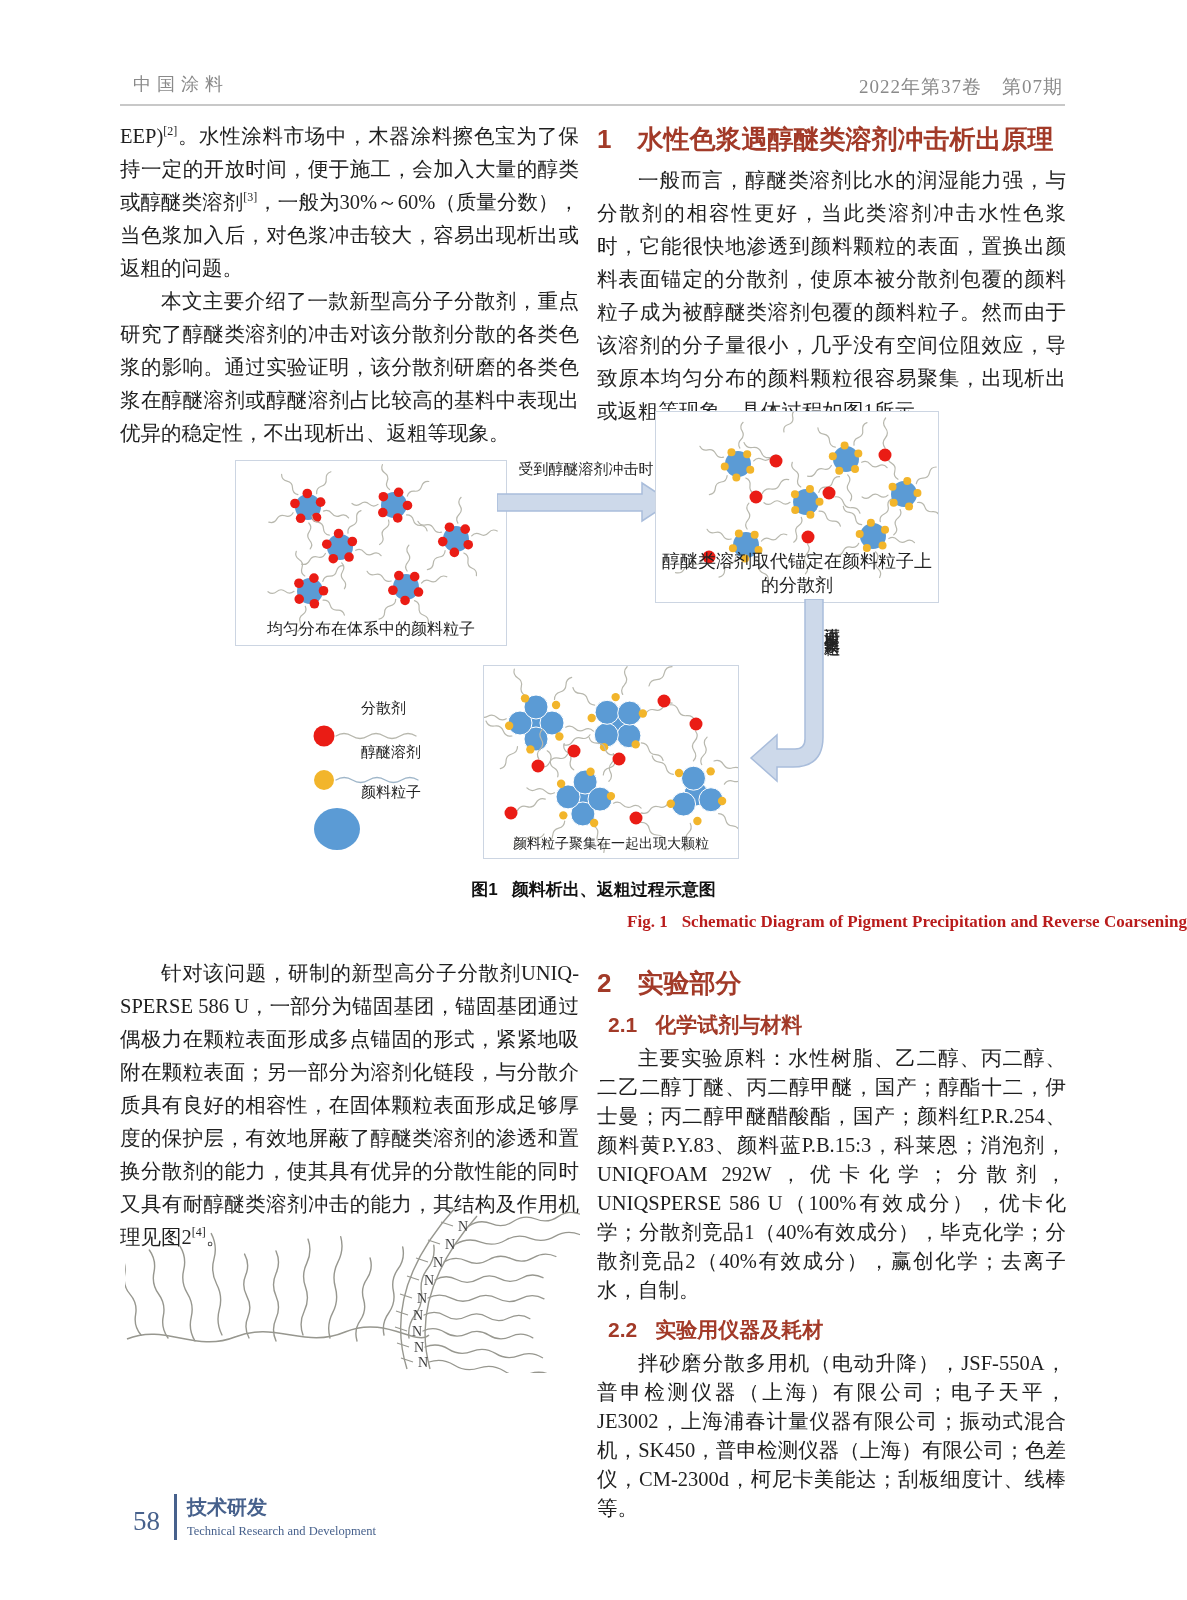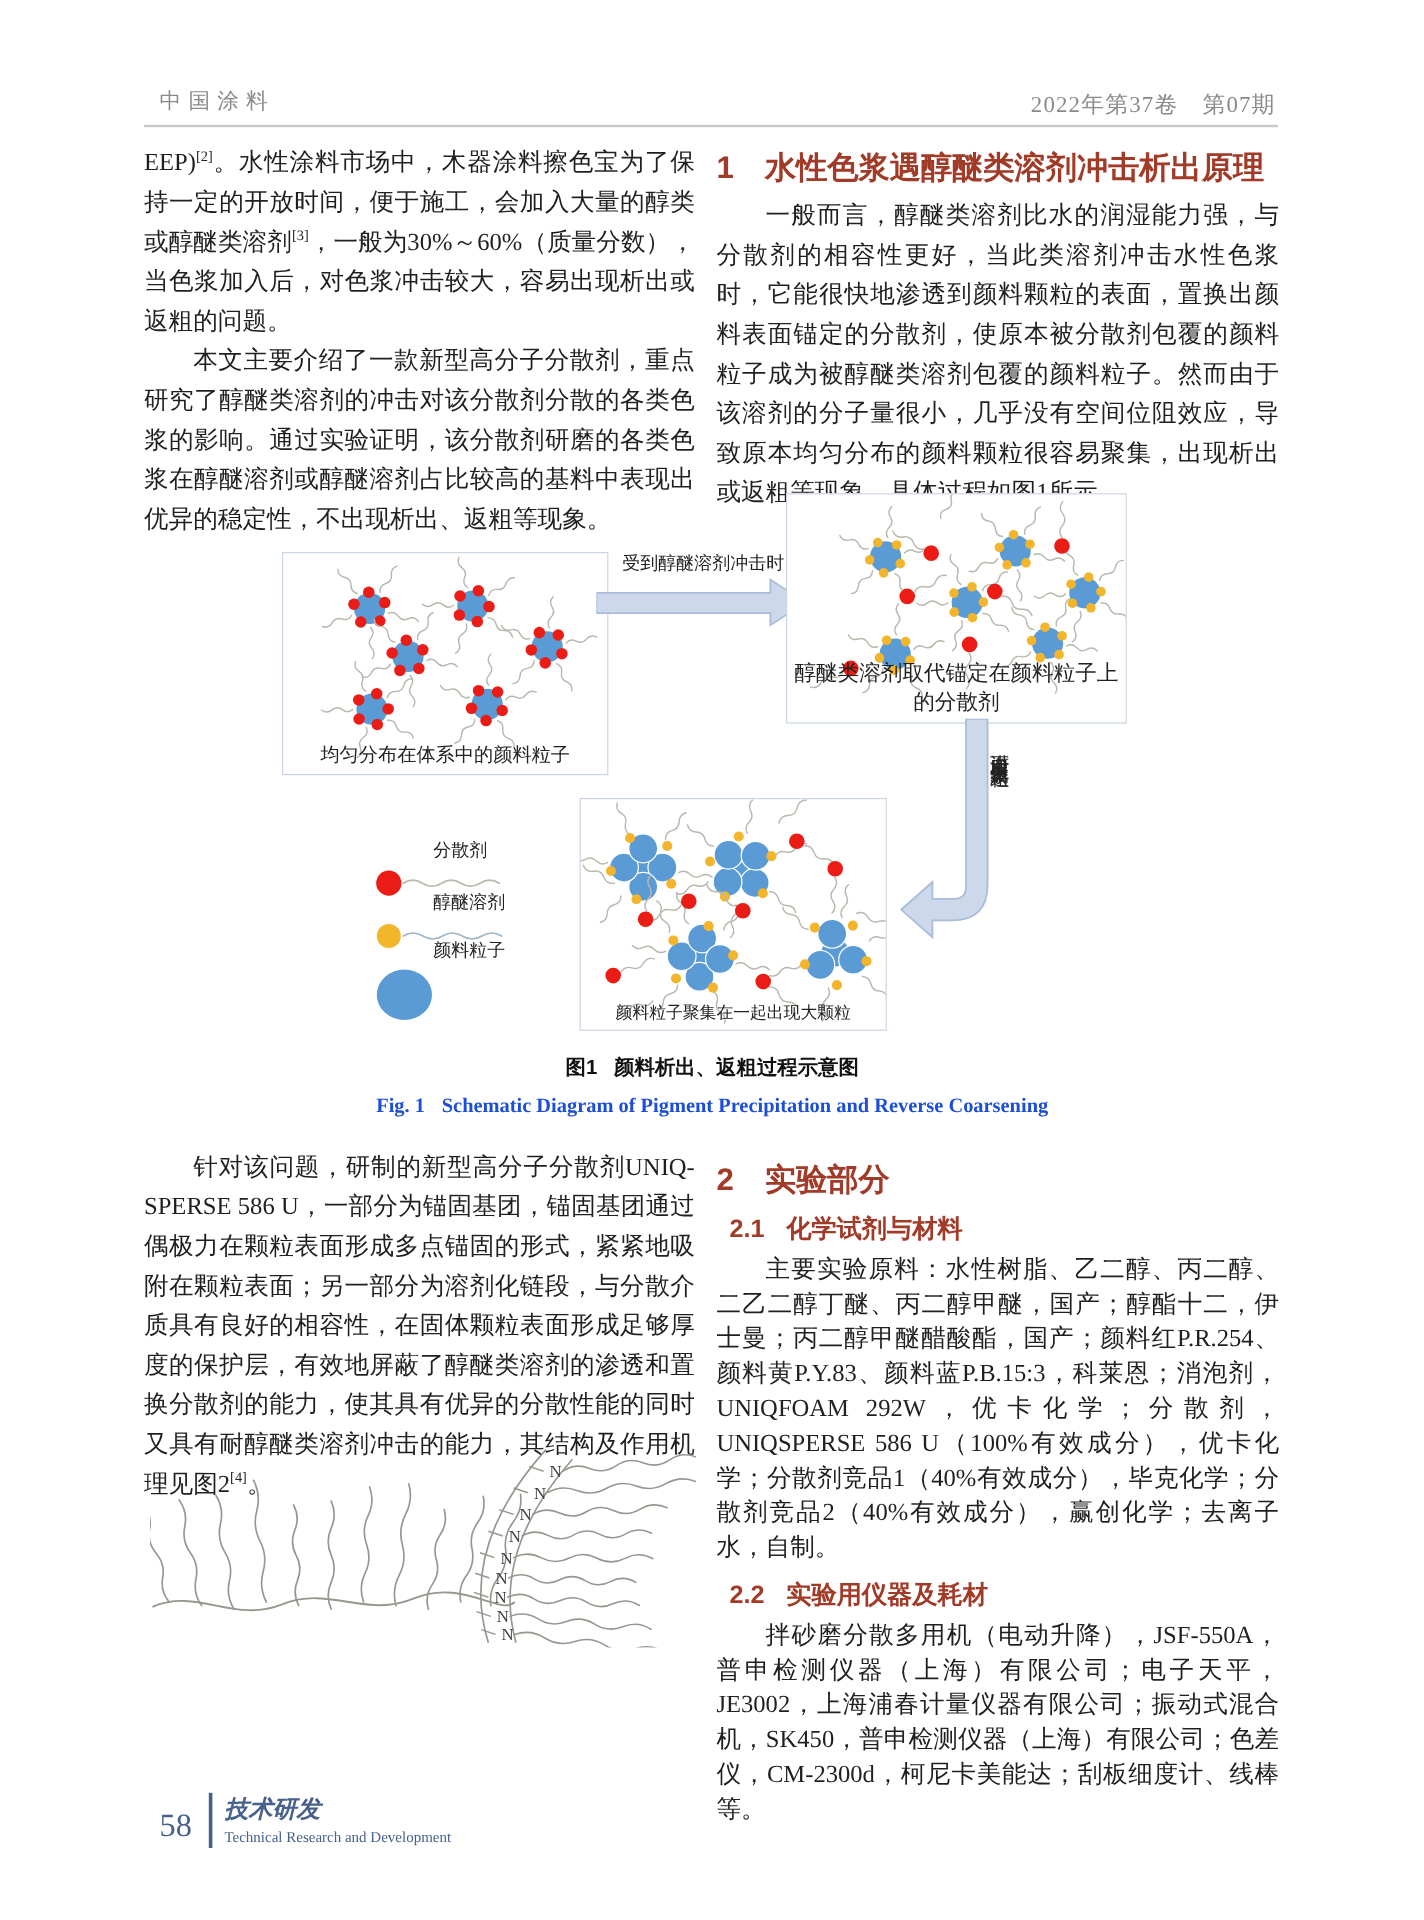--- a/index.html
+++ b/index.html
@@ -49,33 +49,33 @@
                letter-spacing:2px;color:#222;}
   .legend-row{position:absolute;left:310px;display:flex;align-items:center;flex-direction:column;}
   .lg1{top:296px;} .lg2{top:340px;} .lg3{top:380px;}
   .legend-label{font-size:15px;width:78px;color:#222;}
 
   
   .figcap{position:absolute;text-align:center;}
   .fig1cap{left:0;top:878px;width:1187px;}
   .fig2cap{left:100px;top:1374px;width:500px;}
   .cap-cn{font-family:"Liberation Sans","DejaVu Sans",sans-serif;font-weight:bold;font-size:17px;color:#111;}
-  .cap-en{font-family:"Liberation Serif",serif;font-weight:bold;font-size:17px;color:#1d4ed8;
-          line-height:29px;margin-top:6px;}
+  .cap-en{font-family:"Liberation Serif",serif;font-weight:bold;font-size:17px;color:#b91c1c;
+          line-height:29px;margin-top:6px;text-align:right;}
   .fig2cap .cap-en{margin-top:3px;}
   .cap-prefix{margin-right:14px;}
 
   
   .fig2{position:absolute;left:125px;top:1205px;width:455px;height:168px;}
 
   
   .footer{position:absolute;left:133px;top:1492px;display:flex;align-items:center;}
   .page-num{font-size:27px;color:#47618C;margin-top:11px;}
   .f-bar{width:3px;height:46px;background:#47618C;margin:2px 10px 0 14px;}
-  .f-cn{font-family:"Liberation Sans","DejaVu Sans",sans-serif;font-weight:bold;font-size:20px;color:#47618C;font-style:italic;}
+  .f-cn{font-family:"Liberation Sans","DejaVu Sans",sans-serif;font-weight:bold;font-size:20px;color:#47618C;}
   .f-en{font-size:12.5px;color:#47618C;margin-top:3px;}
 </style>
 </head>
 <body>
 
 <div class="page">
 
   <div class="hdr-journal">中国涂料</div>
   <div class="hdr-issue">2022年第37卷　第07期</div>
   <div class="hdr-rule"></div>

